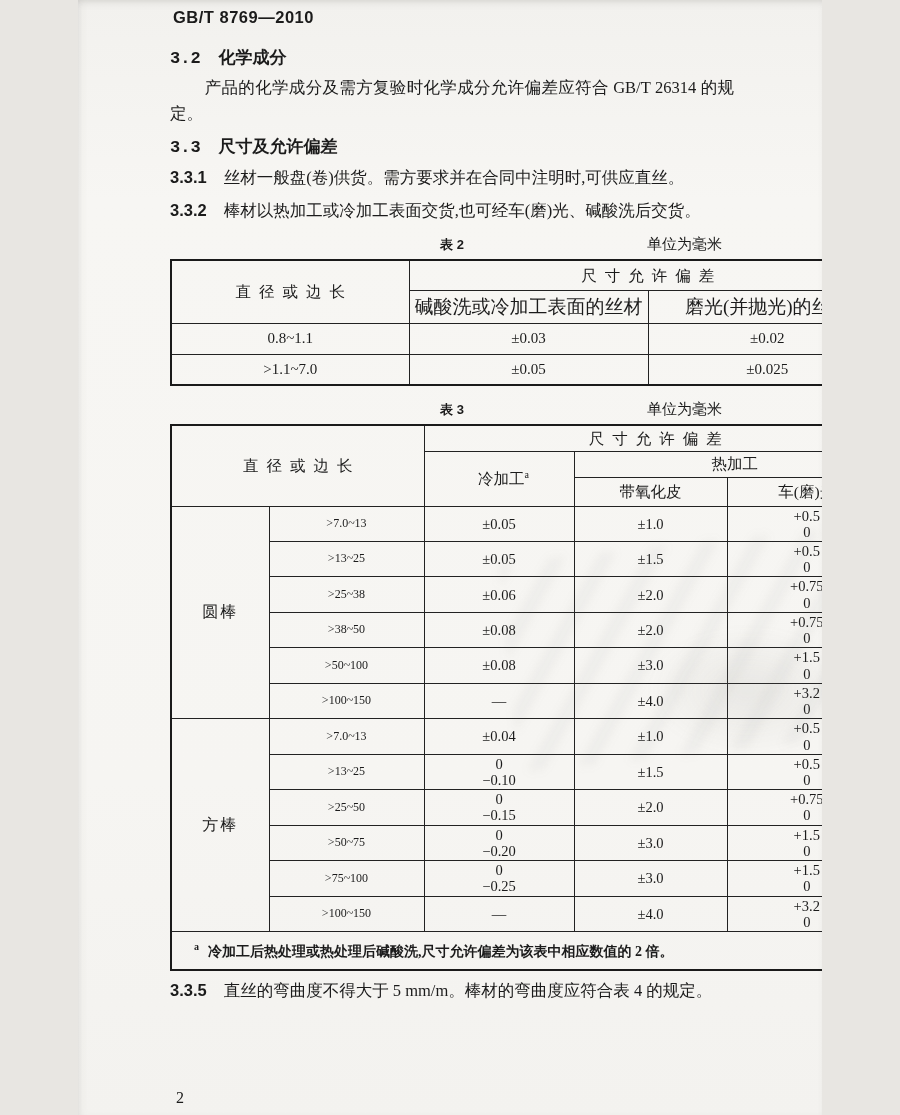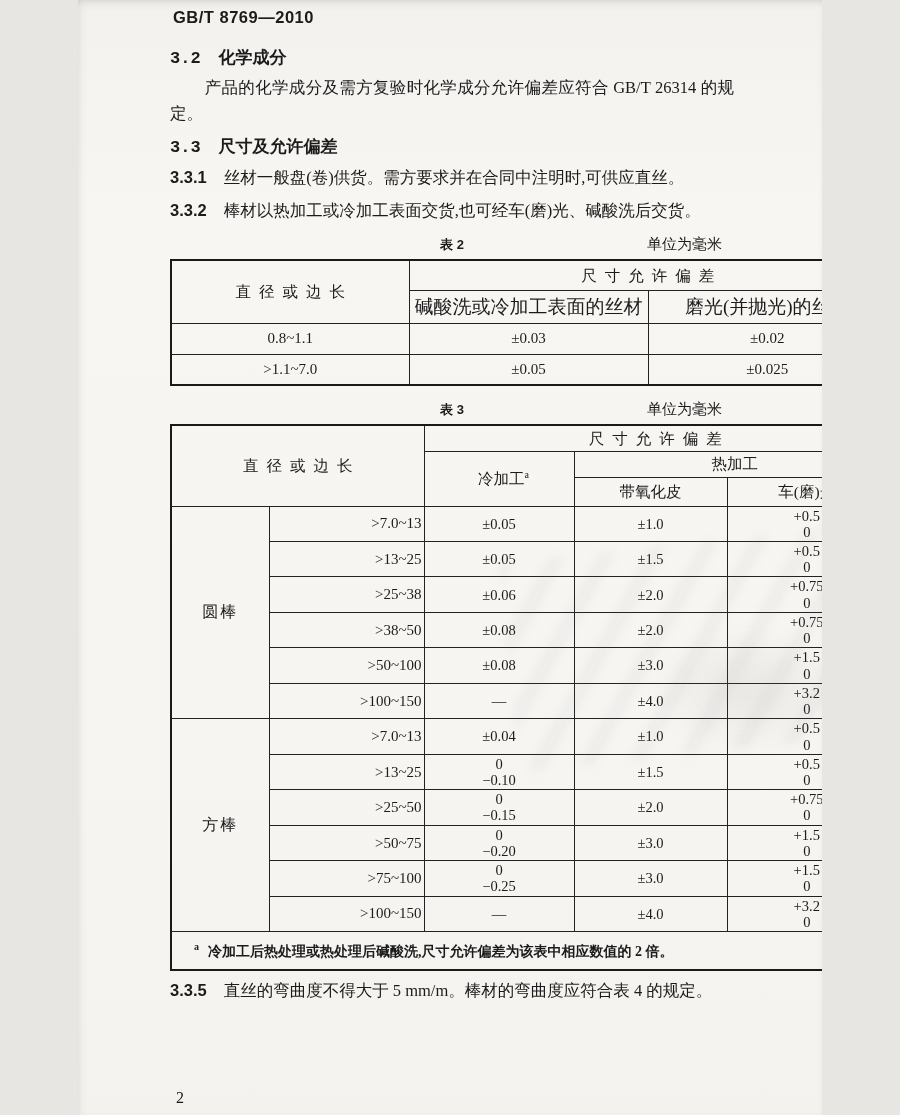--- a/index.html
+++ b/index.html
@@ -80,21 +80,21 @@
   table.tbl { border: 2px solid #1a1a1a; }
 
   .t2 .hrow1 td { height: 30px; font-size: 15.5px; }
   .t2 .hrow2 td { height: 33px; font-size: 19px; }
   .t2 .drow td  { height: 31px; font-size: 15px; }
 
   .t3 .hrowA td { height: 26px; font-size: 15.5px; }
   .t3 .hrowB td { height: 26px; font-size: 15.5px; padding-left: 11px; }
   .t3 .hrowC td { height: 29px; font-size: 15.5px; }
   .t3 .drow td  { height: 27px; }
-  .t3 .drow td.size-cell { font-size: 15px; text-align: right; }
+  .t3 .drow td.size-cell { font-size: 12px; }
   .t3 td.group-cell { font-size: 16px; letter-spacing: 2px; }
   .t3 .frow td {
     height: 38px;
     text-align: left;
     font-size: 14px;
     padding-left: 22px;
     white-space: normal;
     font-weight: bold;
   }
   .t3 .frow sup { font-size: 10px; margin-right: 9px; }

